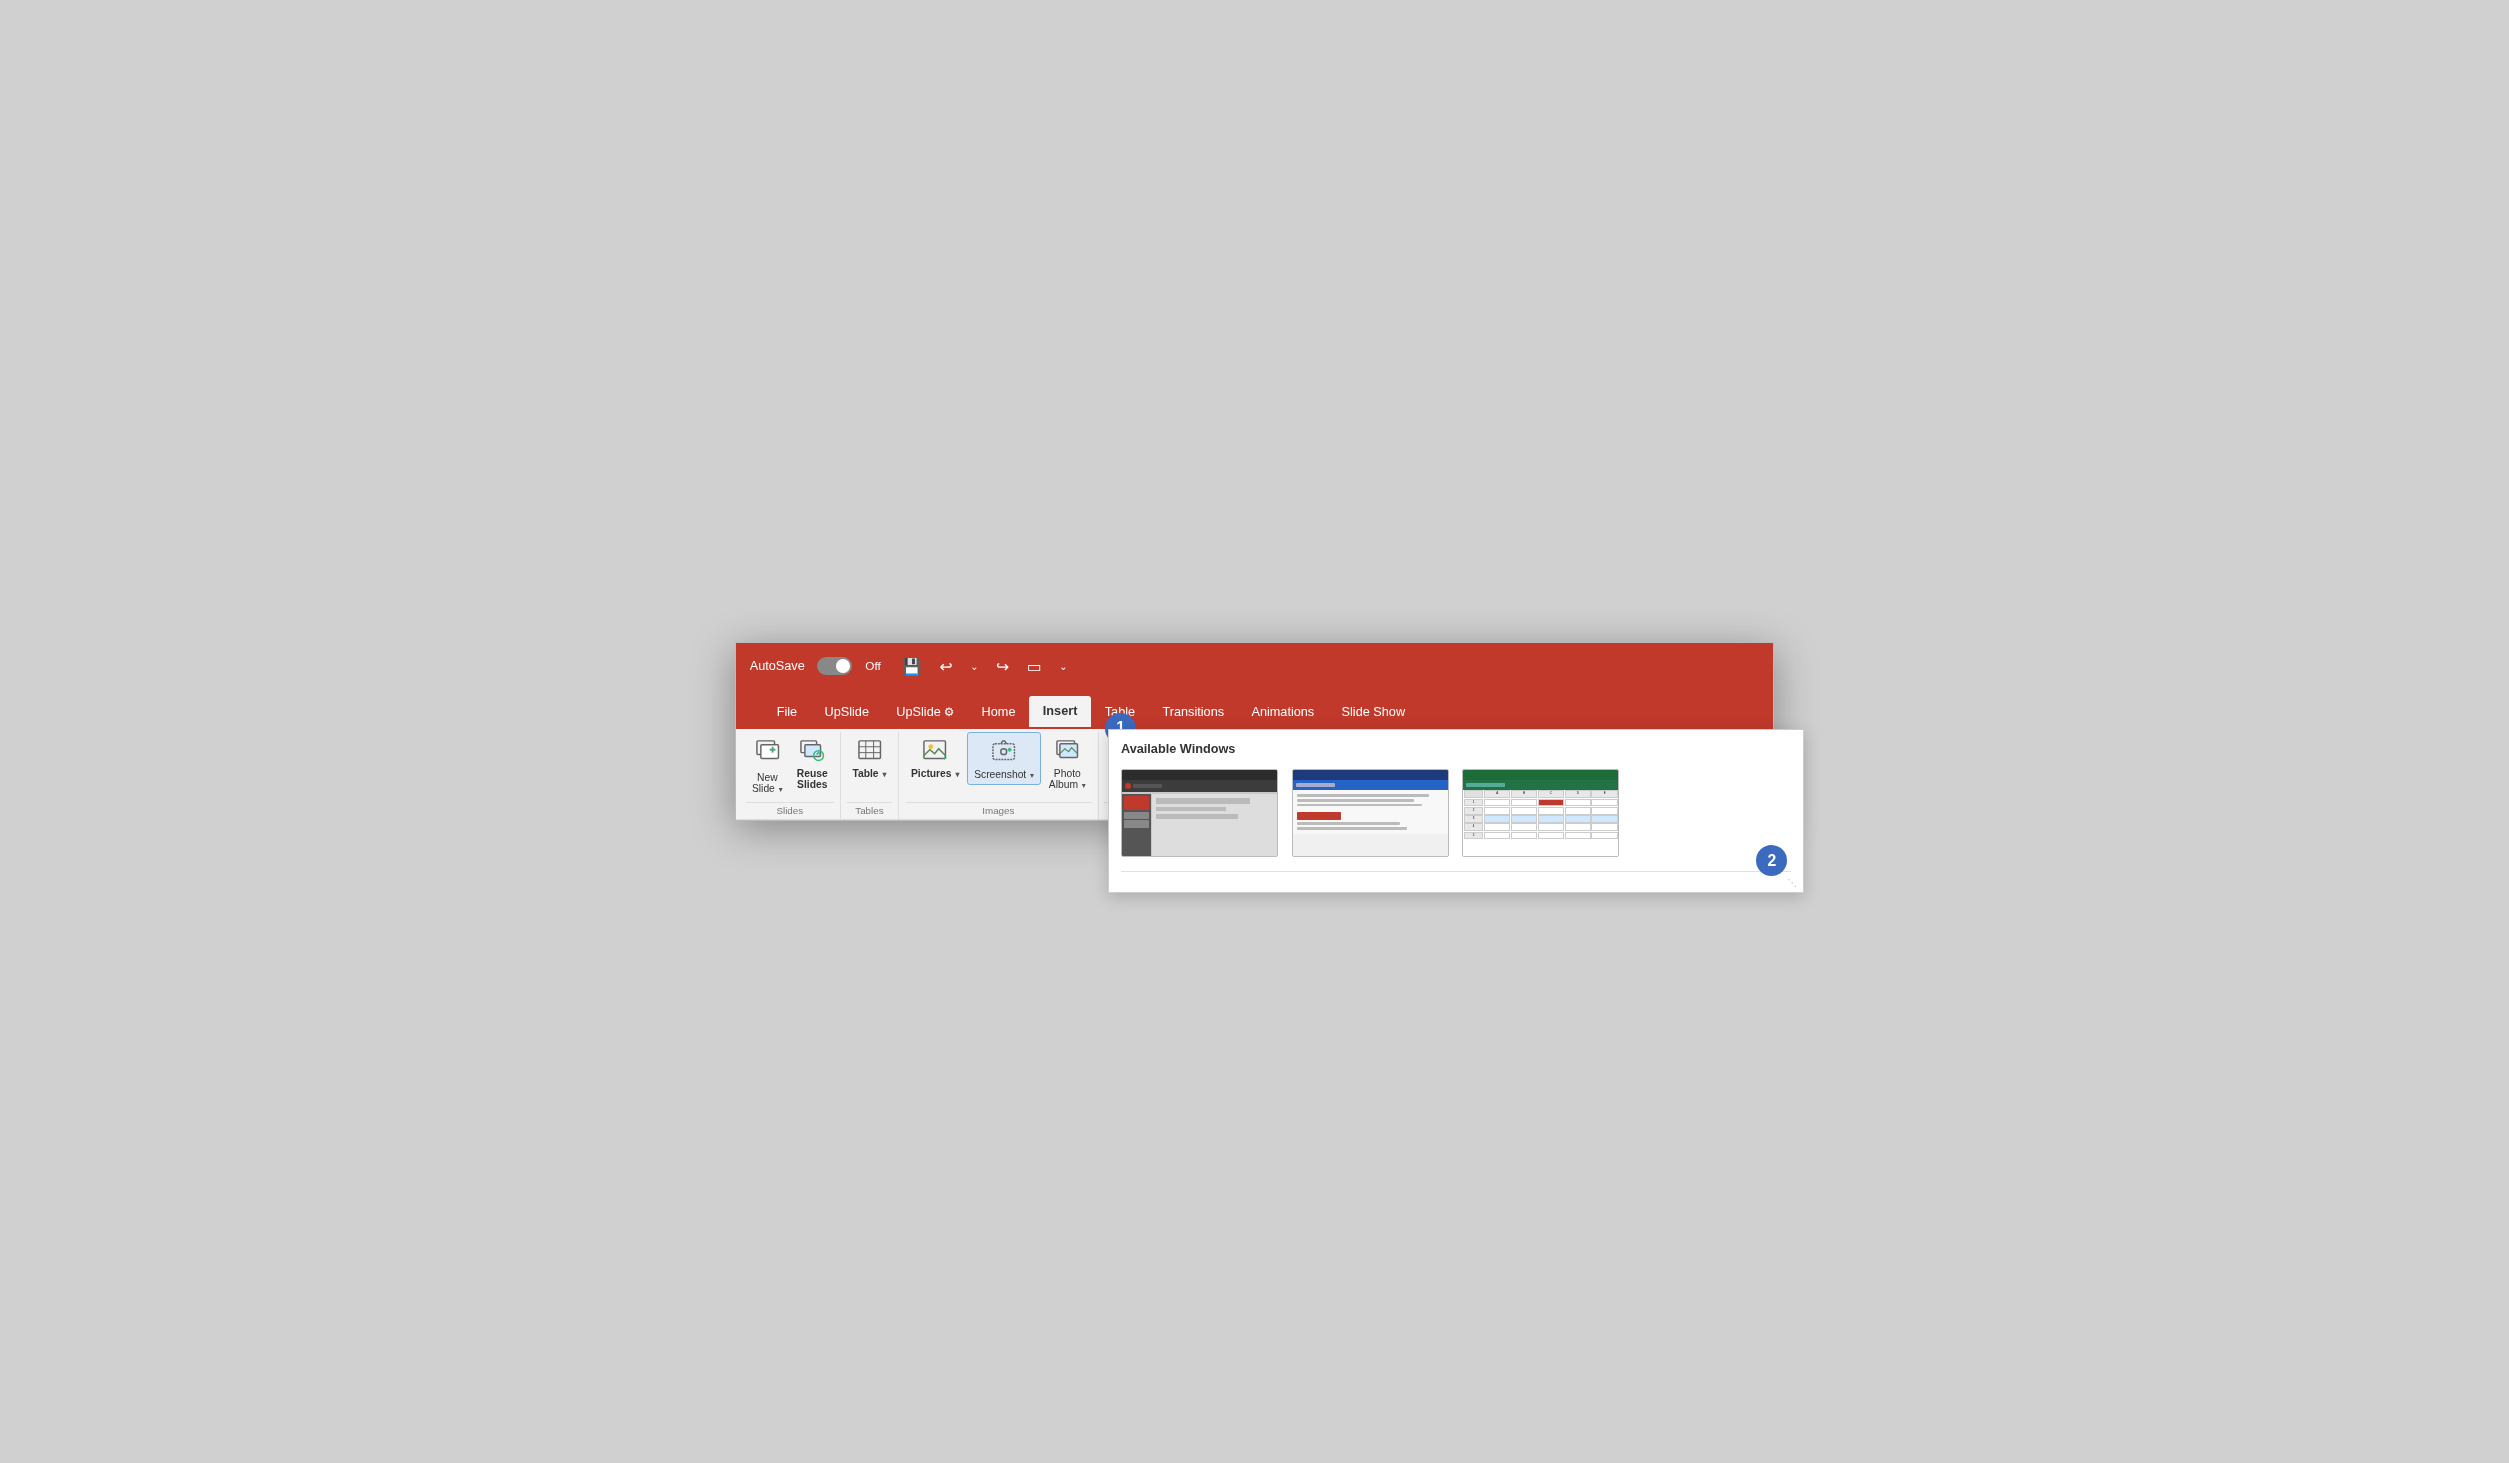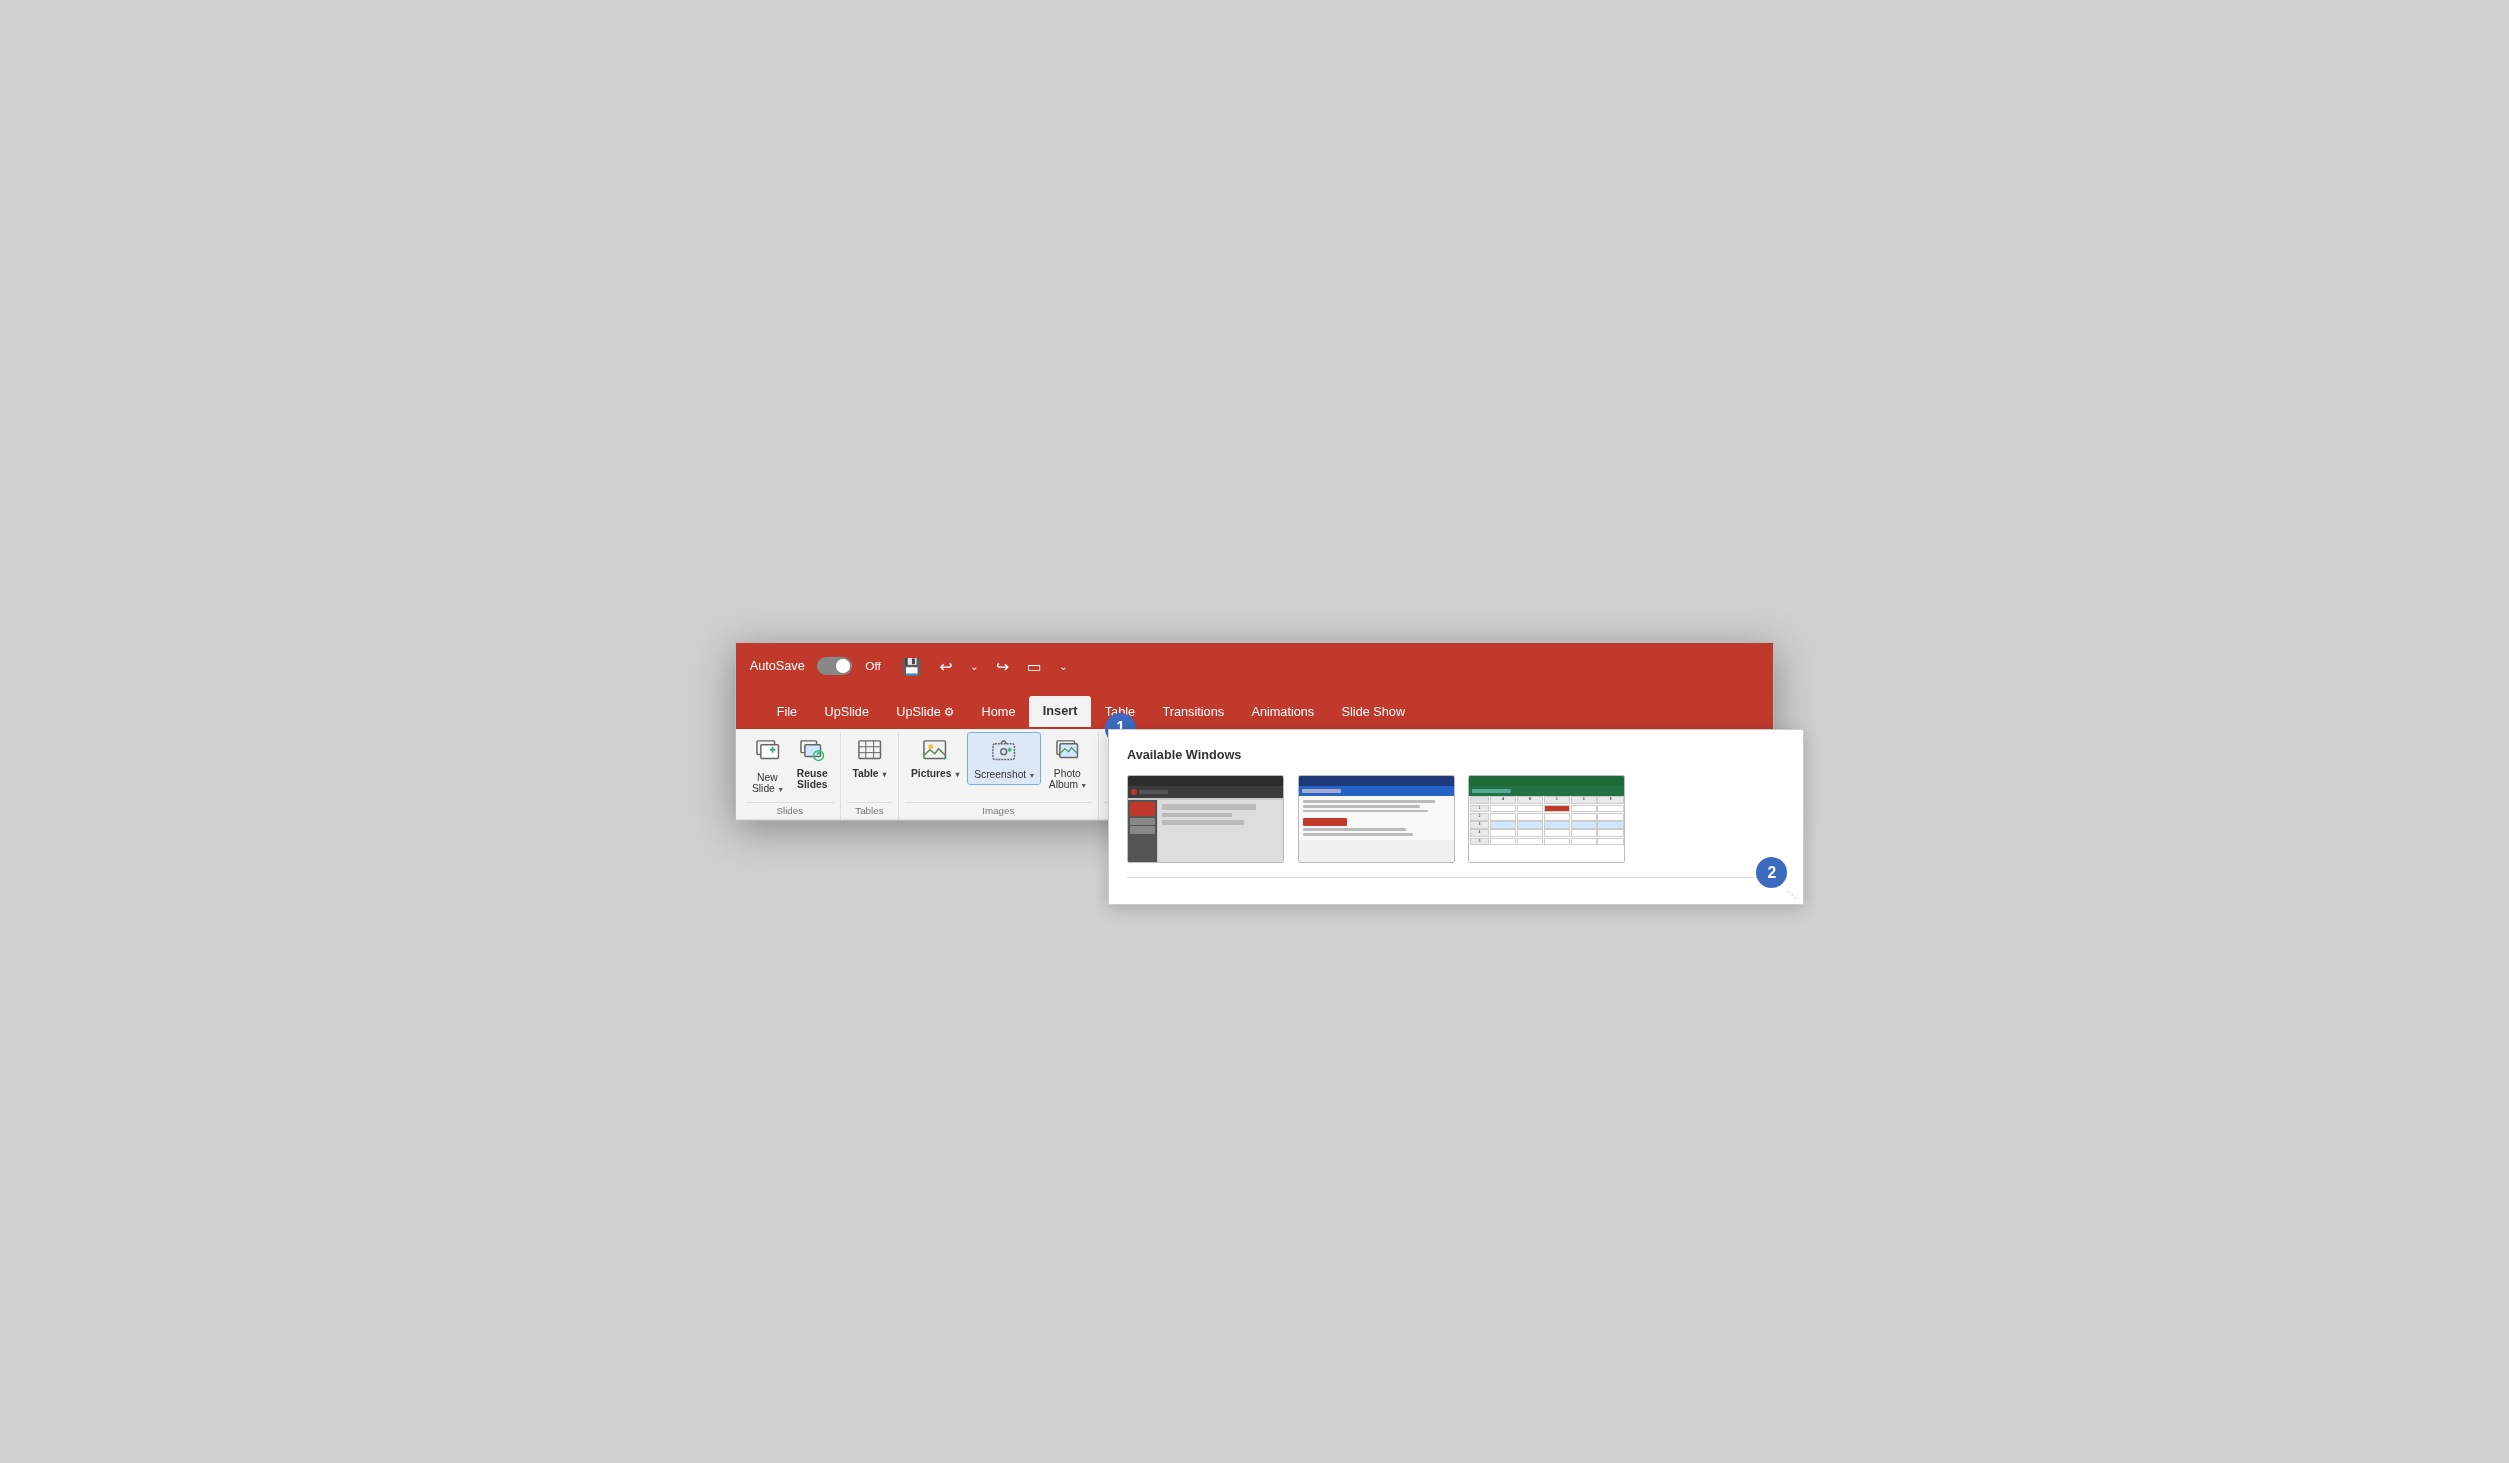--- a/index.html
+++ b/index.html
@@ -174,21 +174,21 @@
     
     .dropdown-panel {
       background: white;
       border: 1px solid #ccc;
       box-shadow: 0 3.9px 15.7px rgba(0,0,0,0.18);
       position: absolute;
       top: 86px;
       left: 372px;
       width: 696px;
       z-index: 20;
-      padding: 18px;
+      padding: 12px;
     }
     .dropdown-title {
       font-size: 12.7px;
       font-weight: 700;
       color: #333;
       margin-bottom: 13.7px;
     }
     .window-thumbnails {
       display: flex;
       gap: 13.7px;

